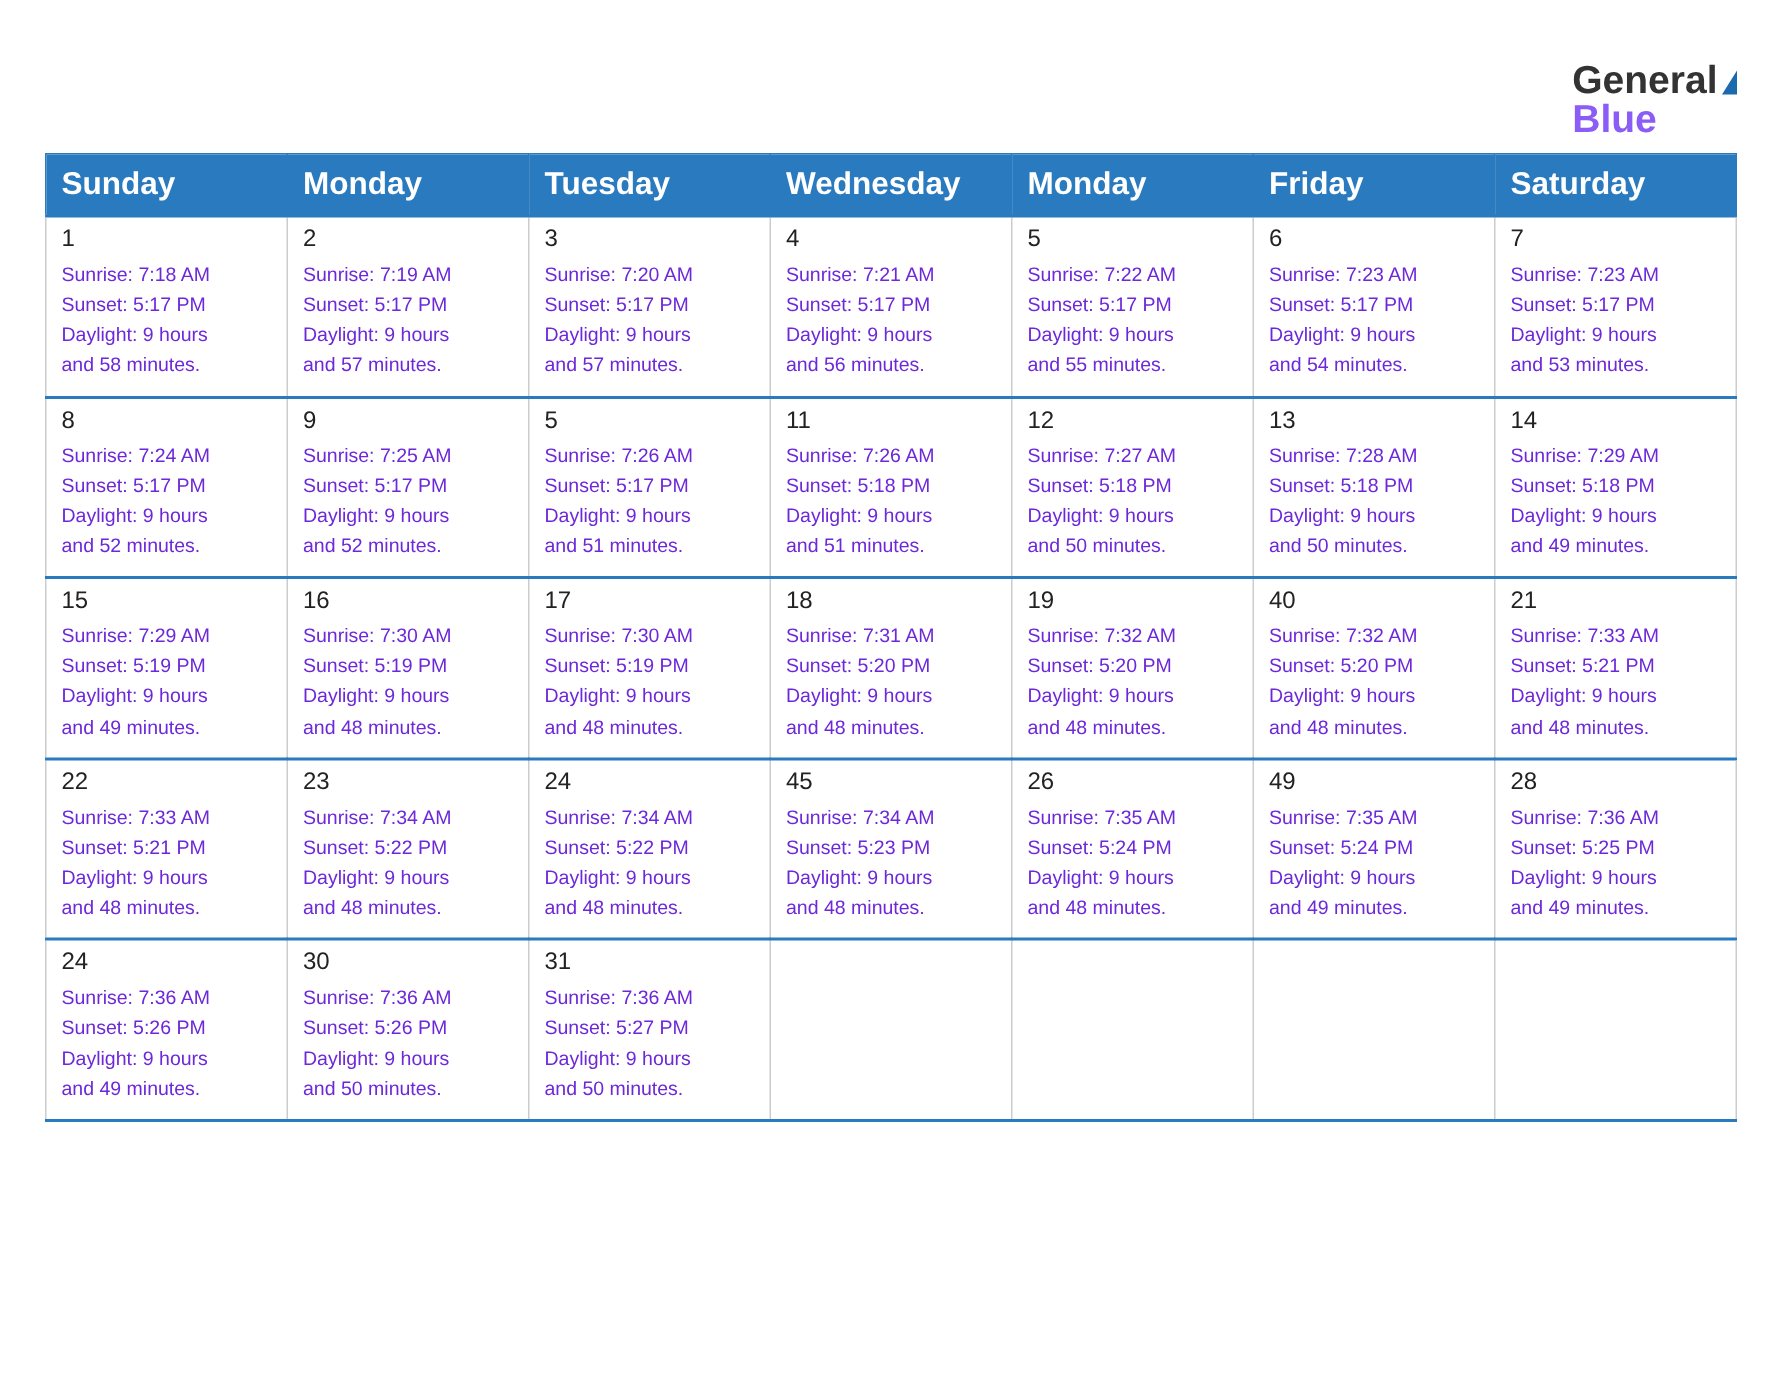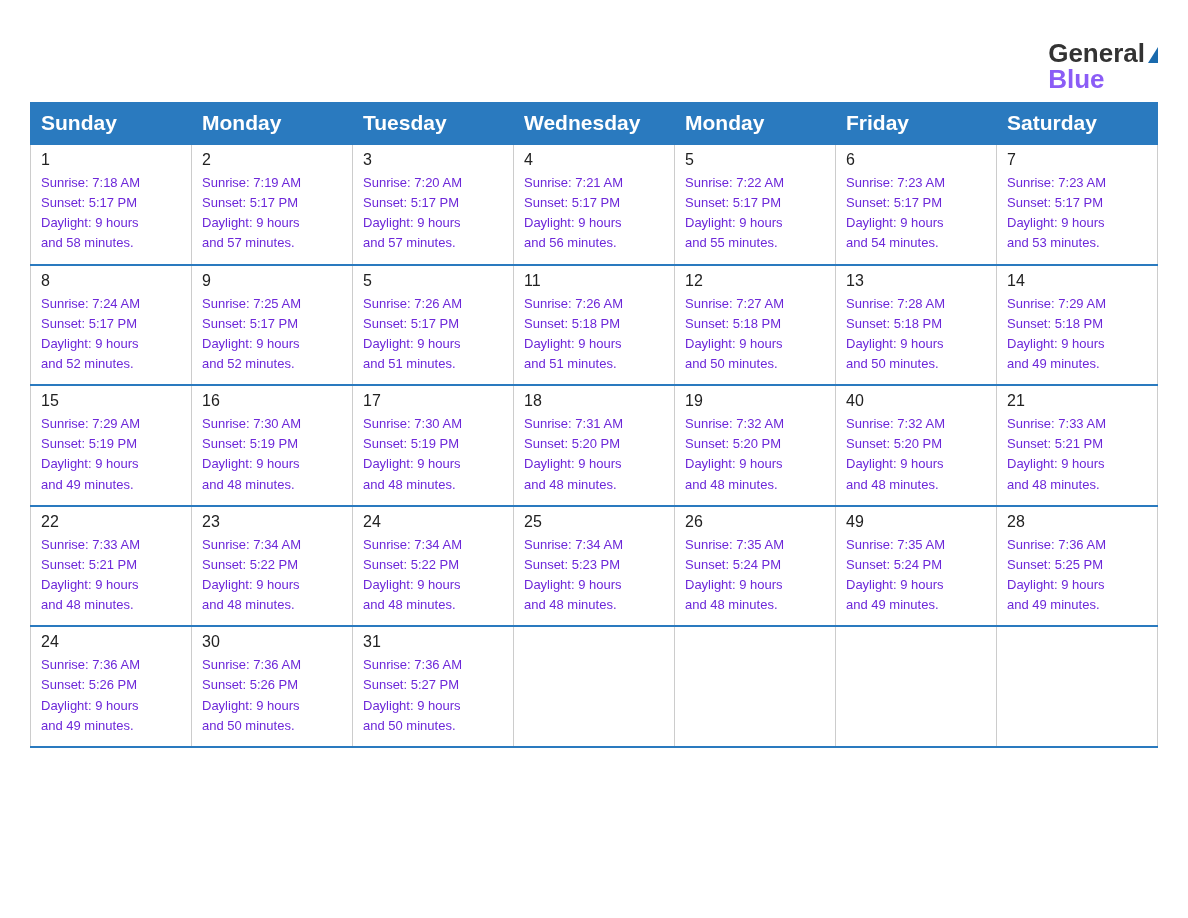--- a/index.html
+++ b/index.html
@@ -345,21 +345,21 @@
         <td>
         <span class="day-number">24</span>
         <span class="day-info">
           Sunrise: 7:34 AM<br>
           Sunset: 5:22 PM<br>
           Daylight: 9 hours<br>
           and 48 minutes.
         </span>
       </td>
         <td>
-        <span class="day-number">25</span>
+        <span class="day-number">45</span>
         <span class="day-info">
           Sunrise: 7:34 AM<br>
           Sunset: 5:23 PM<br>
           Daylight: 9 hours<br>
           and 48 minutes.
         </span>
       </td>
         <td>
         <span class="day-number">26</span>
         <span class="day-info">

